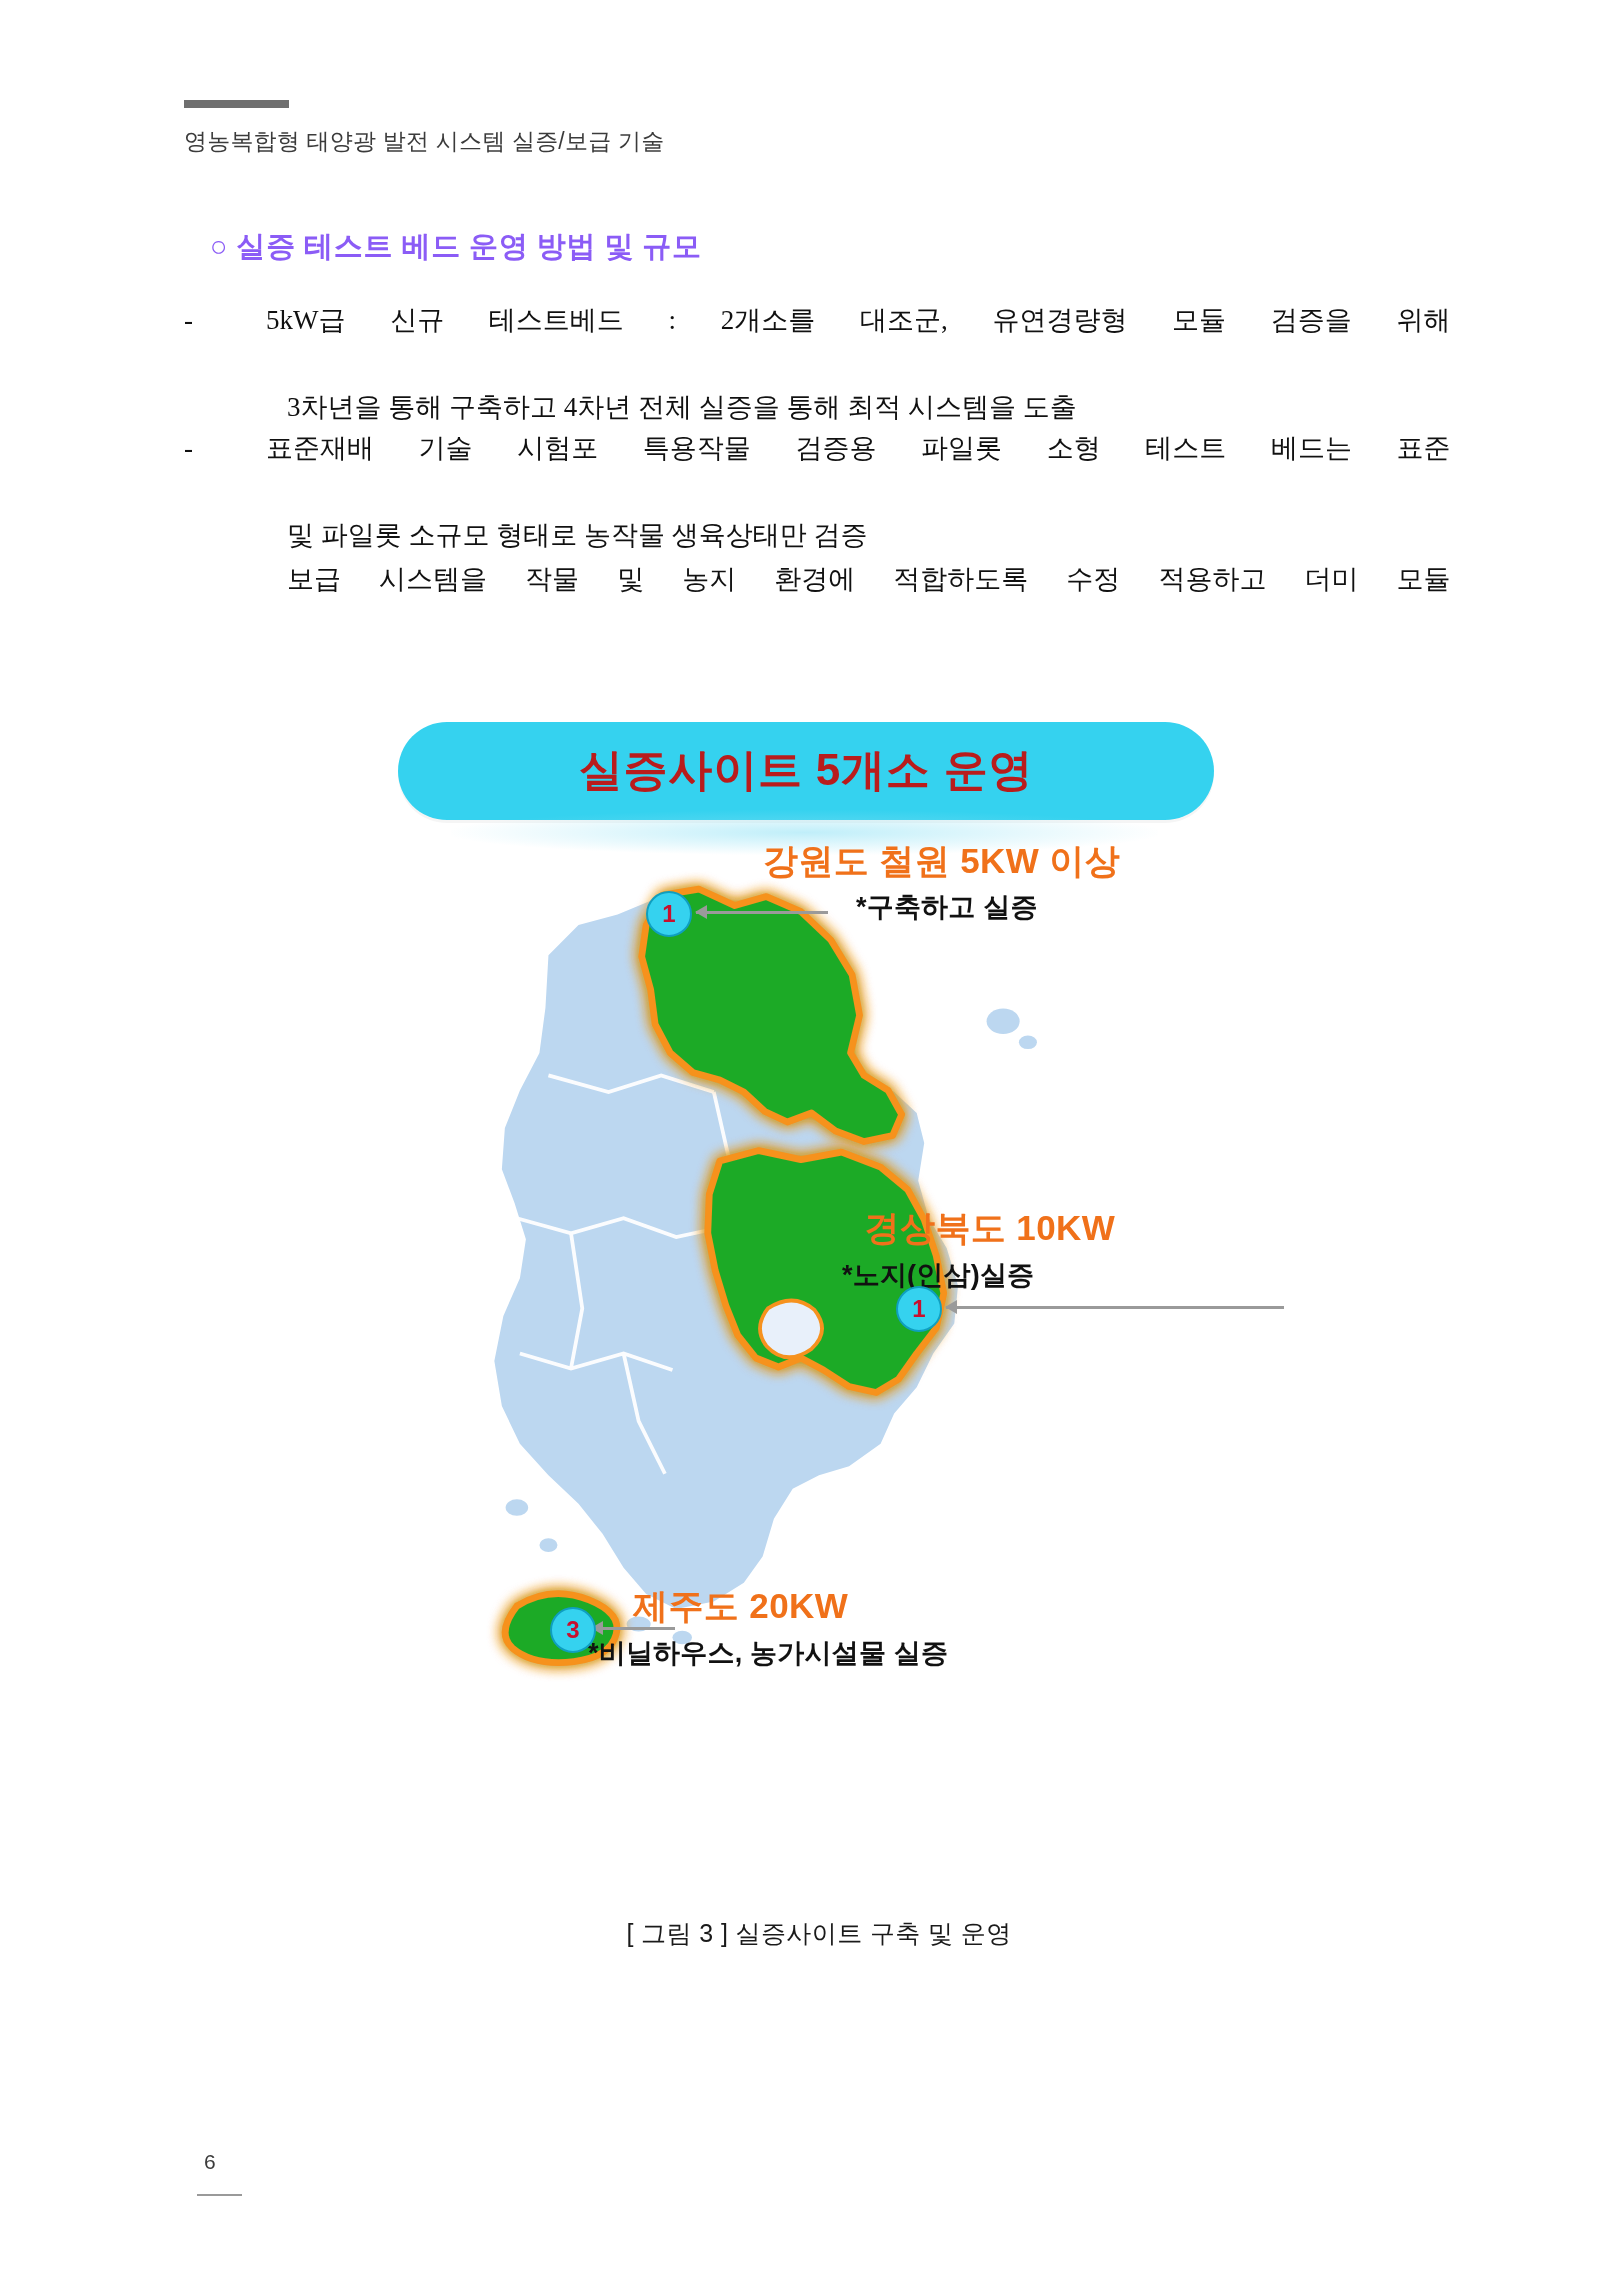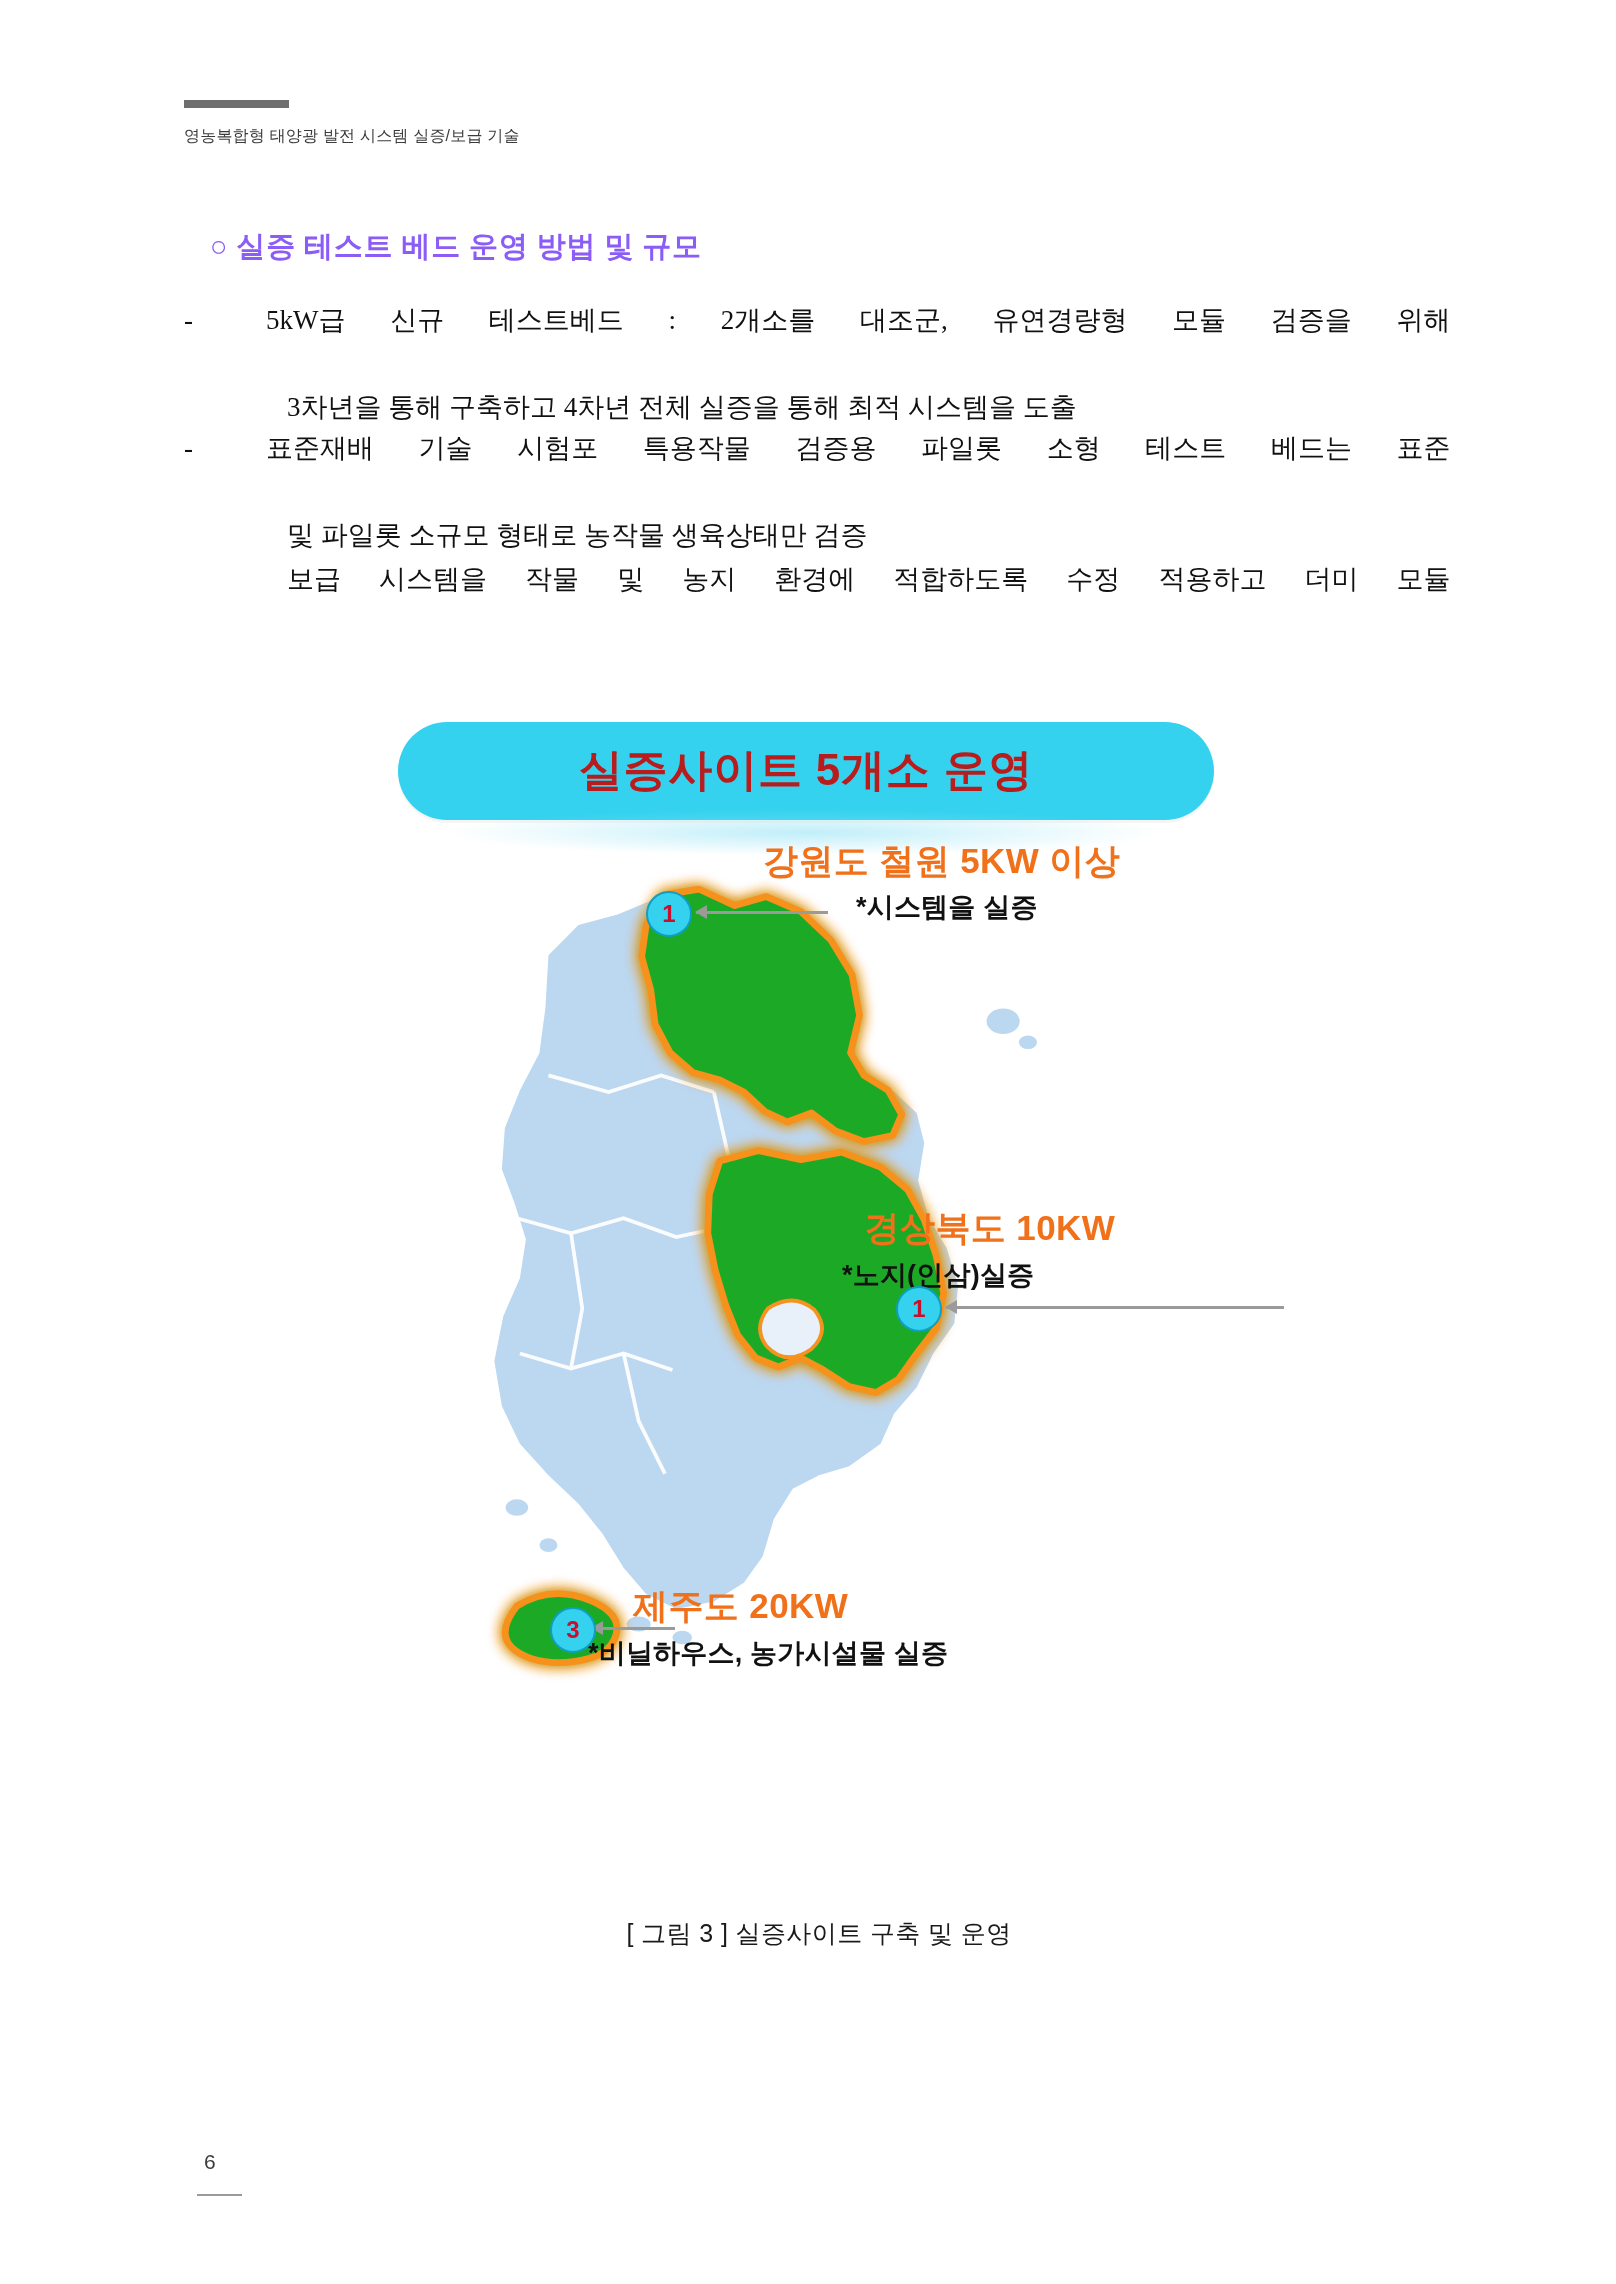--- a/index.html
+++ b/index.html
@@ -28,21 +28,21 @@
     top: 100px;
     width: 105px;
     height: 7.5px;
     background: #6f6f6f;
   }
   .header-text {
     position: absolute;
     left: 184px;
     top: 126px;
     font-family: "Liberation Sans", sans-serif;
-    font-size: 16px;
+    font-size: 23px;
     color: #3b3b3b;
     letter-spacing: 0.2px;
     white-space: nowrap;
   }
 
   
   .section-title {
     position: absolute;
     left: 174px;
     top: 227px;
@@ -357,21 +357,21 @@
 
         <g filter="url(#glow)">
           <path fill="#1faa27" stroke="#f6921e" stroke-width="9" stroke-linejoin="round" d="
             M 258 1036
             q 46 -28 96 -8 q 44 18 36 46 q -8 30 -56 36 q -54 6 -82 -18 q -22 -20 6 -56 Z"></path>
         </g>
       </svg>
 
       <div class="callout" id="callout-gangwon">
         <span class="title">강원도 철원 5KW 이상</span>
-        <span class="sub">*시스템을 실증</span>
+        <span class="sub">*구축하고 실증</span>
       </div>
       <div class="leader" id="leader-gangwon"></div>
       <div class="marker" id="marker-gangwon">
         <span>1</span>
       </div>
 
       <div class="callout" id="callout-gyeongbuk">
         <span class="title">경상북도 10KW</span>
         <span class="sub">*노지(인삼)실증</span>
       </div>

